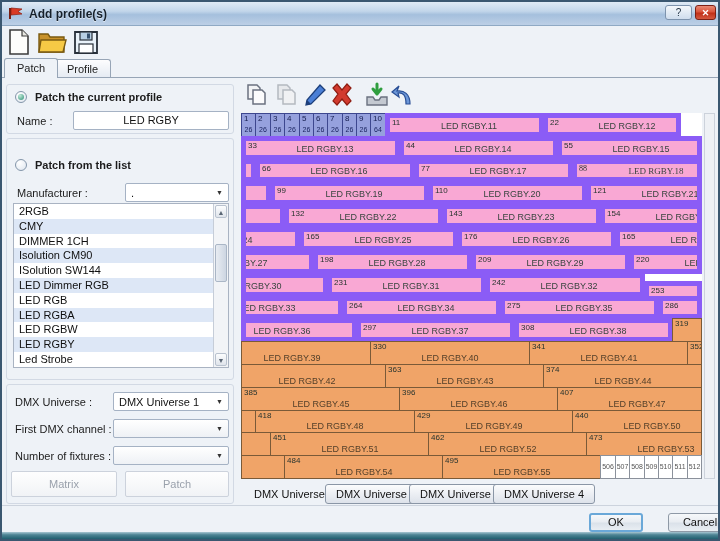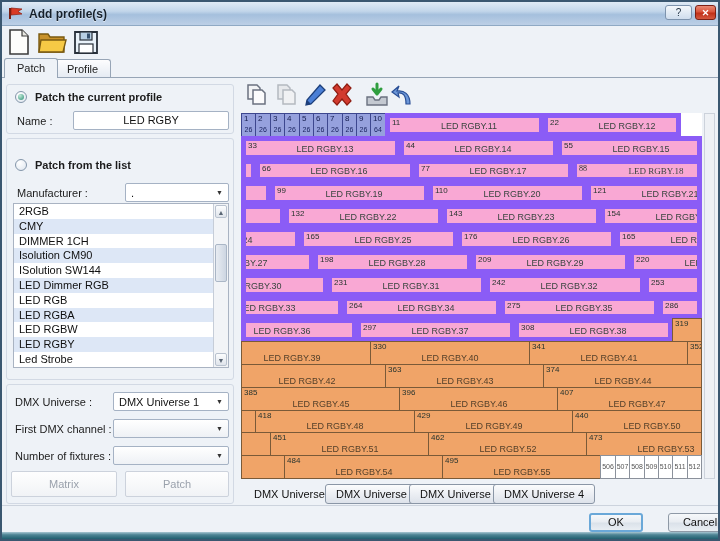--- a/index.html
+++ b/index.html
@@ -359,21 +359,21 @@
         <span class="lbl2" style="left: -72px; width: 158px;">LED RGBY.30</span>
       </div>
       <div class="cell teal" style="left: 86px; top: 160px; width: 159px; height: 24px;">
         <span class="num">231</span>
         <span class="lbl2" style="left: 0px; width: 158px;">LED RGBY.31</span>
       </div>
       <div class="cell teal" style="left: 244px; top: 160px; width: 160px; height: 24px;">
         <span class="num">242</span>
         <span class="lbl2" style="left: 0px; width: 158px;">LED RGBY.32</span>
       </div>
-      <div class="cell teal" style="left: 403px; top: 160px; width: 58px; height: 24px;">
+      <div class="cell teal" style="left: 403px; top: 168px; width: 58px; height: 24px;">
         <span class="num">253</span>
         <span class="lbl2" style="left: 0px; width: 158px;">LED RGBY.33</span>
       </div>
       <div class="cell teal" style="left: 0px; top: 183px; width: 102px; height: 23px;">
         <span class="lbl2" style="left: -58px; width: 158px;">LED RGBY.33</span>
       </div>
       <div class="cell teal" style="left: 101px; top: 183px; width: 159px; height: 23px;">
         <span class="num">264</span>
         <span class="lbl2" style="left: 0px; width: 158px;">LED RGBY.34</span>
       </div>

